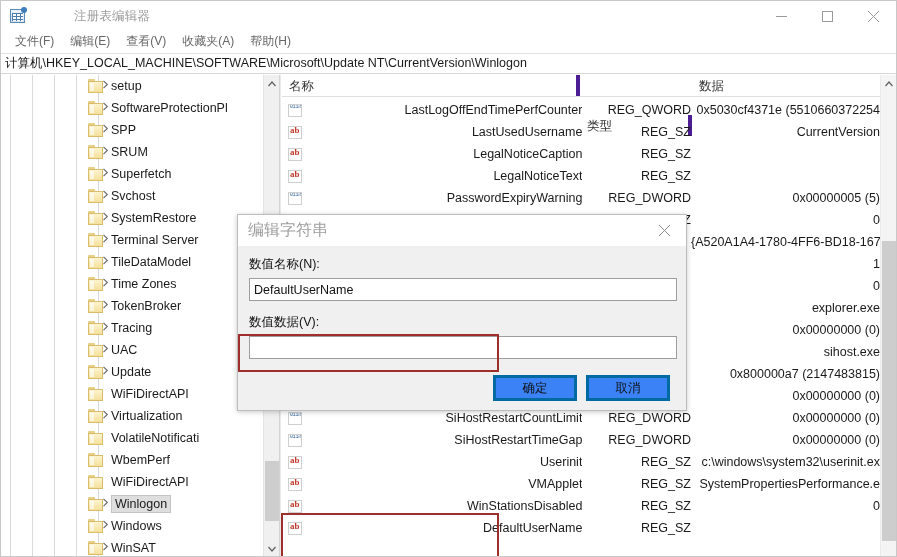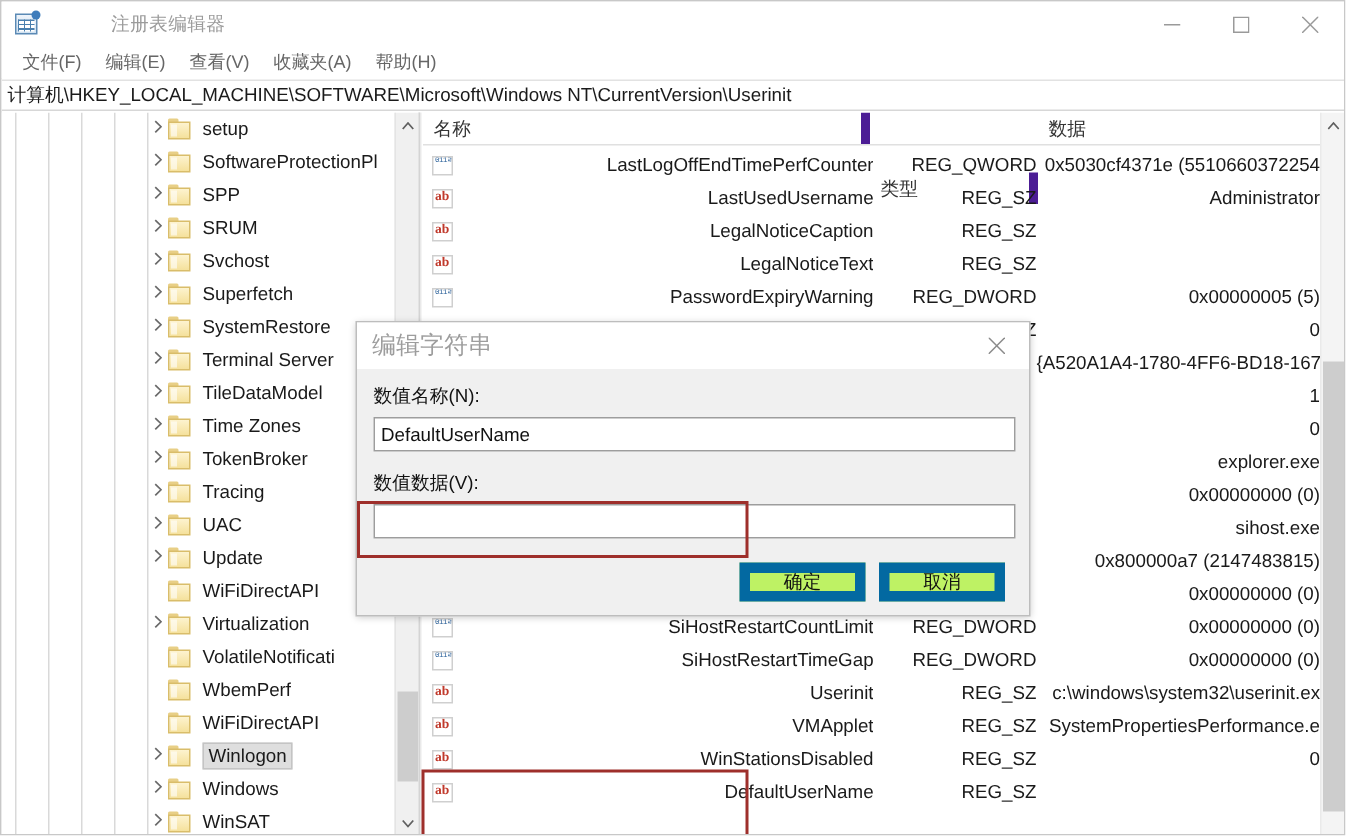--- a/index.html
+++ b/index.html
@@ -105,21 +105,21 @@
   .tree-guides {
     position: absolute; left: 0; top: 0; width: 262px; height: 482px;
     pointer-events: none;
   }
   .tree-guides i {
     position: absolute; top: 0; width: 1px; height: 482px;
     background: #d9d9d9;
   }
   .tree-row {
     position: relative; height: 22px; display: flex; align-items: center;
-    padding-left: 92px;
+    padding-left: 68px;
   }
   .tree-row.selected .tree-label {
     background: #dedede; border: 1px solid #c4c4c4; padding: 0 3px;
   }
   .chev {
     position: absolute; left: 100px; width: 13px; height: 13px;
     color: #6a6a6a; font-size: 0;
   }
   .chev svg { display: block; }
   .folder {
@@ -157,21 +157,21 @@
   }
 
   
   .list-header {
     position: absolute; left: 0; top: 0; width: 614px; height: 22px;
     background: #ffffff; border-bottom: 1px solid #e0e0e0;
     display: flex;
   }
   .hcell {
     font-size: 12.5px; color: #333; padding: 3px 0 0 7px;
-    border-right: 6px solid #4c1d95; height: 21px; white-space: nowrap;
+    border-right: 4px solid #4c1d95; height: 21px; white-space: nowrap;
   }
   .hcell.c-name { width: 298px; }
   .hcell.c-type { width: 112px; margin-top: 40px; }
   .hcell.c-data { width: 188px; border-right: none; }
 
   .list-body {
     position: absolute; left: 0; top: 24px; width: 598px; height: 460px;
     overflow: hidden;
     text-align: right;
   }
@@ -246,22 +246,22 @@
     font-family: "Liberation Sans", sans-serif; font-size: 12.5px;
     color: #111; padding: 0 4px; line-height: 21px;
     display: block;
   }
   .dlg-gap { height: 13px; }
   .dlg-buttons {
     position: absolute; left: 0; bottom: 9px; width: 450px;
     display: flex; justify-content: flex-end; padding-right: 18px; gap: 9px;
   }
   .dlg-btn {
-    width: 84px; height: 26px; background: #bef264;
-    border: 7px solid #0369a1; font-size: 12.5px; color: #111;
+    width: 84px; height: 26px; background: #3b82f6;
+    border: 3px solid #0369a1; font-size: 12.5px; color: #111;
     display: flex; align-items: center; justify-content: center;
     font-family: "Liberation Sans", sans-serif; white-space: nowrap;
   }
 </style>
 </head>
 <body>
 
 <div id="app">
 
   <div class="titlebar">
@@ -293,21 +293,21 @@
 
   <div class="menubar">
     <div class="menu-item">文件(F)</div>
     <div class="menu-item">编辑(E)</div>
     <div class="menu-item">查看(V)</div>
     <div class="menu-item">收藏夹(A)</div>
     <div class="menu-item">帮助(H)</div>
   </div>
 
   <div class="addressbar">
-    <div class="address-text">计算机\HKEY_LOCAL_MACHINE\SOFTWARE\Microsoft\Windows NT\CurrentVersion\Userinit</div>
+    <div class="address-text">计算机\HKEY_LOCAL_MACHINE\SOFTWARE\Microsoft\Update NT\CurrentVersion\Winlogon</div>
   </div>
 
   <div class="pane-tree">
     <div class="tree-guides">
       <i style="left:9px"></i>
         <i style="left:31px"></i>
         <i style="left:53px"></i>
       <i style="left:75px"></i>
         <i style="left:97px"></i>
     </div>
@@ -368,34 +368,34 @@
           <span class="chev">
             <svg width="9" height="9" viewBox="0 0 9 9">
               <polyline points="2.5,0.8 6.3,4.5 2.5,8.2" fill="none" stroke="currentColor" stroke-width="1.15"></polyline>
             </svg>
           </span>
           <span class="folder">
             <span class="tab"></span>
             <span class="body"></span>
             <span class="shine"></span>
           </span>
+          <span class="tree-label">Superfetch</span>
+        </div>
+        <div class="tree-row">
+          <span class="chev">
+            <svg width="9" height="9" viewBox="0 0 9 9">
+              <polyline points="2.5,0.8 6.3,4.5 2.5,8.2" fill="none" stroke="currentColor" stroke-width="1.15"></polyline>
+            </svg>
+          </span>
+          <span class="folder">
+            <span class="tab"></span>
+            <span class="body"></span>
+            <span class="shine"></span>
+          </span>
           <span class="tree-label">Svchost</span>
-        </div>
-        <div class="tree-row">
-          <span class="chev">
-            <svg width="9" height="9" viewBox="0 0 9 9">
-              <polyline points="2.5,0.8 6.3,4.5 2.5,8.2" fill="none" stroke="currentColor" stroke-width="1.15"></polyline>
-            </svg>
-          </span>
-          <span class="folder">
-            <span class="tab"></span>
-            <span class="body"></span>
-            <span class="shine"></span>
-          </span>
-          <span class="tree-label">Superfetch</span>
         </div>
         <div class="tree-row">
           <span class="chev">
             <svg width="9" height="9" viewBox="0 0 9 9">
               <polyline points="2.5,0.8 6.3,4.5 2.5,8.2" fill="none" stroke="currentColor" stroke-width="1.15"></polyline>
             </svg>
           </span>
           <span class="folder">
             <span class="tab"></span>
             <span class="body"></span>
@@ -606,21 +606,21 @@
         <div class="lrow">
           <span class="vicon num"></span>
           <span class="c1">LastLogOffEndTimePerfCounter</span>
           <span class="c2">REG_QWORD</span>
           <span class="c3">0x5030cf4371e (5510660372254</span>
         </div>
         <div class="lrow">
           <span class="vicon sz"></span>
           <span class="c1">LastUsedUsername</span>
           <span class="c2">REG_SZ</span>
-          <span class="c3">Administrator</span>
+          <span class="c3">CurrentVersion</span>
         </div>
         <div class="lrow">
           <span class="vicon sz"></span>
           <span class="c1">LegalNoticeCaption</span>
           <span class="c2">REG_SZ</span>
           <span class="c3"></span>
         </div>
         <div class="lrow">
           <span class="vicon sz"></span>
           <span class="c1">LegalNoticeText</span>

